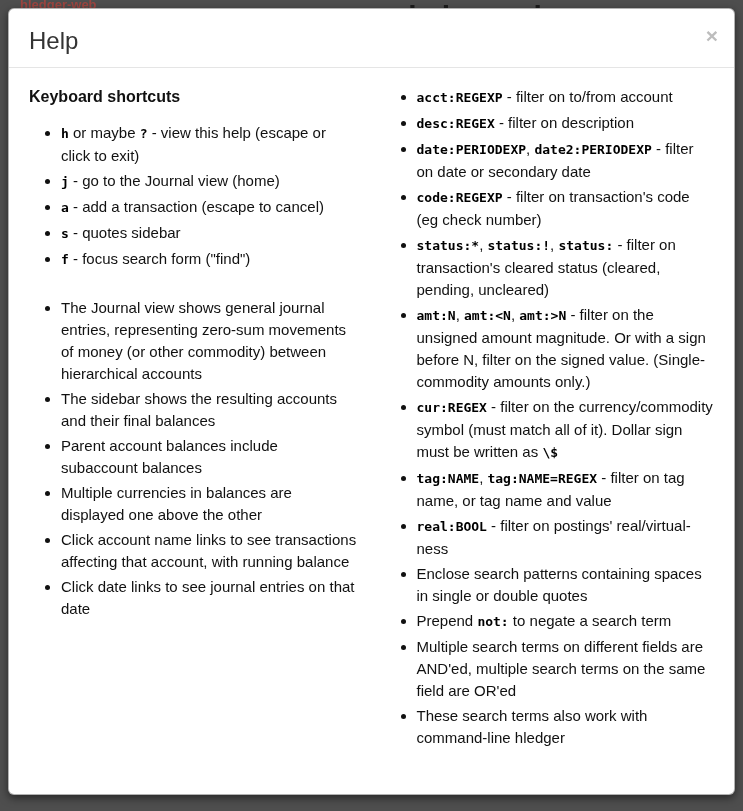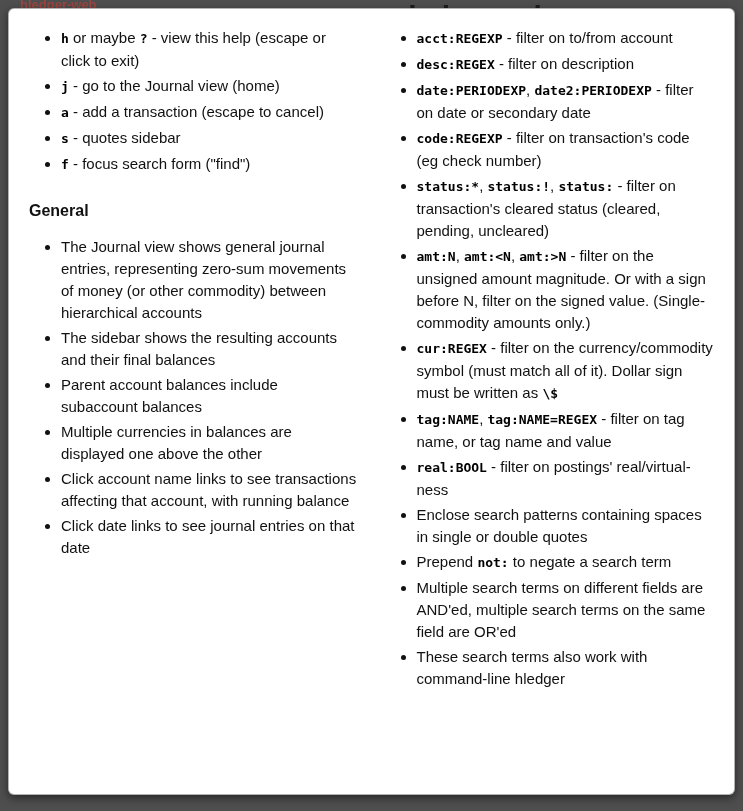--- a/index.html
+++ b/index.html
@@ -67,30 +67,34 @@
 <body>
 
 <div class="page-peek">
   <span class="brand">hledger-web</span>
   <span class="page-heading">sample journal</span>
 </div>
 
 <div style="position:absolute;inset:0;"></div>
 
 <div class="modal">
+  <div class="modal-header">
+    <span class="modal-title">Help</span>
+    <button class="close">×</button>
+  </div>
   <div class="modal-body">
     <div class="col" id="col-left">
+        <h4 class="section-heading">Keyboard shortcuts</h4>
         <ul class="help-list">
           <li><code>h</code><span> or maybe </span><code>?</code><span> - view this help (escape or click to exit)</span></li>
           <li><code>j</code><span> - go to the Journal view (home)</span></li>
           <li><code>a</code><span> - add a transaction (escape to cancel)</span></li>
           <li><code>s</code><span> - quotes sidebar</span></li>
           <li><code>f</code><span> - focus search form ("find")</span></li>
         </ul>
-        <h4 class="section-heading">General</h4>
         <ul class="help-list">
           <li><span>The Journal view shows general journal entries, representing zero-sum movements of money (or other commodity) between hierarchical accounts</span></li>
           <li><span>The sidebar shows the resulting accounts and their final balances</span></li>
           <li><span>Parent account balances include subaccount balances</span></li>
           <li><span>Multiple currencies in balances are displayed one above the other</span></li>
           <li><span>Click account name links to see transactions affecting that account, with running balance</span></li>
           <li><span>Click date links to see journal entries on that date</span></li>
         </ul>
       </div>
     <div class="col" id="col-right">

